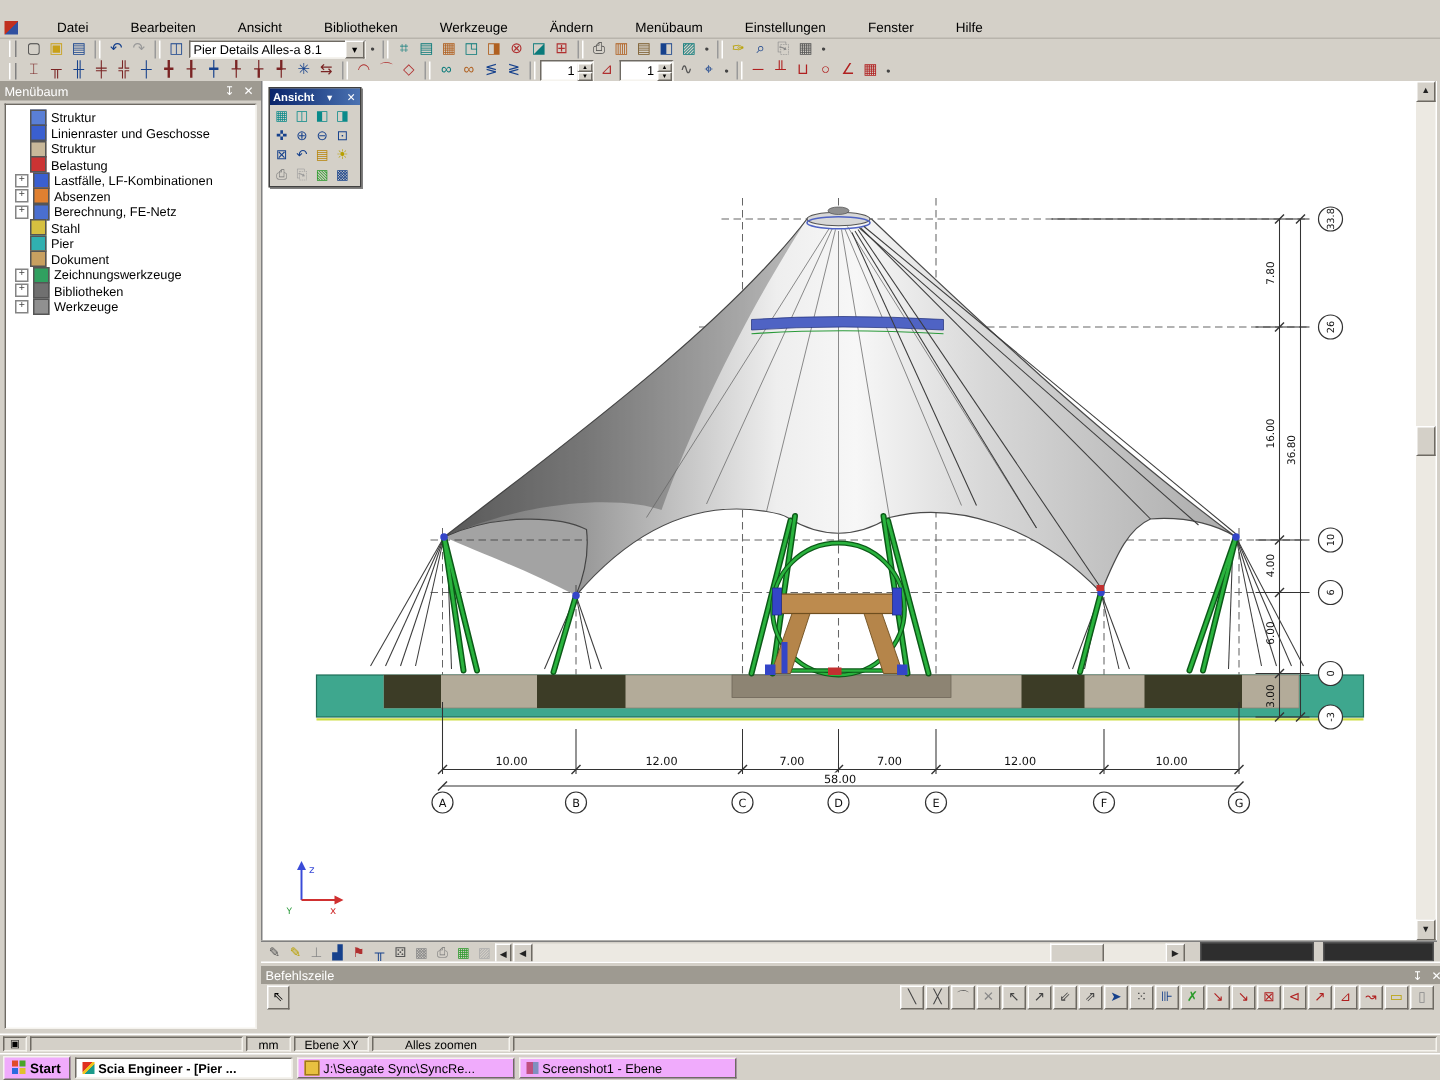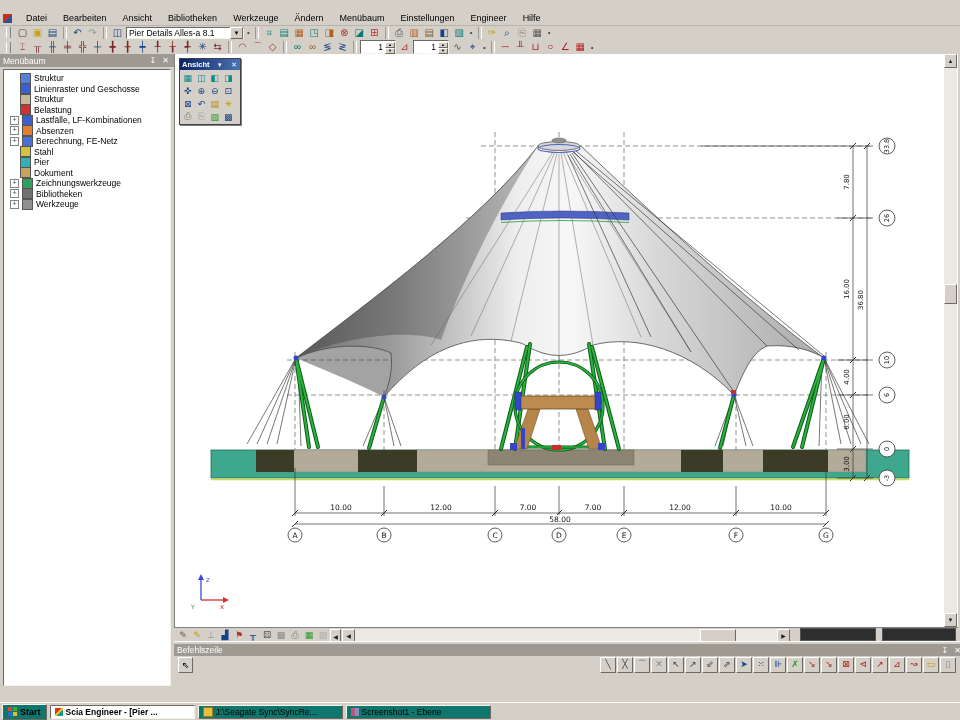--- a/index.html
+++ b/index.html
@@ -1,27 +1,27 @@
 <!DOCTYPE html>
 <html><head>
 <meta charset="utf-8">
 <style>
   html,body{margin:0;padding:0;}
   #app{position:relative;width:960px;height:720px;background:#d4d0c8;overflow:hidden;
        font-family:"Liberation Sans","DejaVu Sans",sans-serif;font-size:9px;color:#000;
        -webkit-font-smoothing:none;}
   .abs{position:absolute;}
   
-  .raised{border:1px solid;border-color:#f5f3ee #6e6a63 #6e6a63 #f5f3ee;background:#0f766e;}
+  .raised{border:1px solid;border-color:#f5f3ee #6e6a63 #6e6a63 #f5f3ee;background:#f0abfc;}
   
   #titlebar{left:0;top:0;width:960px;height:11px;background:linear-gradient(to right,#0a246a,#2a5298 55%,#7aa1d2);
     color:#fff;font-weight:bold;font-size:8px;display:flex;align-items:center;gap:3px;padding-left:2px;box-sizing:border-box;}
   #appicon{width:8px;height:8px;background:linear-gradient(135deg,#e03020 40%,#f0c020 40% 60%,#1a9a8a 60%);flex:none;}
   
-  #menubar{left:0;top:11px;width:960px;height:14px;display:flex;align-items:center;gap:4px;border-bottom:1px solid #b8b4ac;}
+  #menubar{left:0;top:11px;width:960px;height:14px;display:flex;align-items:center;gap:16px;border-bottom:1px solid #b8b4ac;}
   #mdiicon{width:9px;height:9px;margin:0 4px 0 3px;background:linear-gradient(135deg,#c03020 50%,#3050a0 50%);flex:none;}
   .menu-item{padding:1px 6px;font-size:9px;}
   
   .tbrow{left:0;width:960px;display:flex;align-items:center;gap:1px;padding-left:3px;box-sizing:border-box;}
   #tb1{top:25px;height:15px;}
   #tb2{top:40px;height:14px;}
   .grip{width:3px;height:11px;border-left:1px solid #fff;border-right:1px solid #808080;margin:0 3px;flex:none;}
   .tsep{width:2px;height:12px;border-left:1px solid #999;border-right:1px solid #fff;margin:0 2px;flex:none;}
   .tbi{width:15px;height:13px;display:flex;align-items:center;justify-content:center;font-size:10px;line-height:1;flex:none;}
   .dotsep{color:#444;font-size:8px;margin:0 2px;}
@@ -103,21 +103,21 @@
     <span id="mdiicon"></span>
 
   <span class="menu-item">Datei</span>
       <span class="menu-item">Bearbeiten</span>
       <span class="menu-item">Ansicht</span>
       <span class="menu-item">Bibliotheken</span>
       <span class="menu-item">Werkzeuge</span>
       <span class="menu-item">Ändern</span>
       <span class="menu-item">Menübaum</span>
       <span class="menu-item">Einstellungen</span>
-      <span class="menu-item">Engineer</span>
+      <span class="menu-item">Fenster</span>
       <span class="menu-item">Hilfe</span>
     </div>
 
   <div id="tb1" class="abs tbrow">
     <span class="grip"></span>
     <span style="display:flex">
         <span class="tbi" style="color: rgb(68, 68, 68);">▢</span>
         <span class="tbi" style="color: rgb(200, 160, 24);">▣</span>
         <span class="tbi" style="color: rgb(22, 65, 140);">▤</span>
       </span>
@@ -652,20 +652,28 @@
           <span class="tbi" style="color: rgb(176, 32, 32);">⊲</span>
           <span class="tbi" style="color: rgb(176, 32, 32);">↗</span>
           <span class="tbi" style="color: rgb(176, 32, 32);">⊿</span>
           <span class="tbi" style="color: rgb(176, 32, 32);">↝</span>
           <span class="tbi" style="color: rgb(184, 160, 0);">▭</span>
           <span class="tbi" style="color: rgb(136, 136, 136);">▯</span>
         </span>
     </div>
   </div>
 
+  <div id="statusbar" class="abs">
+    <div class="scell" id="dockbtn">▣</div>
+    <div class="scell" style="width:140px;"></div>
+    <div class="scell" style="width:28px;">mm</div>
+    <div class="scell" style="width:48px;">Ebene XY</div>
+    <div class="scell" style="width:90px;">Alles zoomen</div>
+    <div class="scell" style="flex:1;"></div>
+  </div>
 
   <div id="taskbar" class="abs">
     <div id="startbtn" class="raised">
       <span class="winflag">
         <i style="background:#e04a2a;"></i>
           <i style="background:#4aa42a;"></i>
           <i style="background:#2a6ae0;"></i>
           <i style="background:#e0c02a;"></i>
       </span>
       <span>Start</span>

